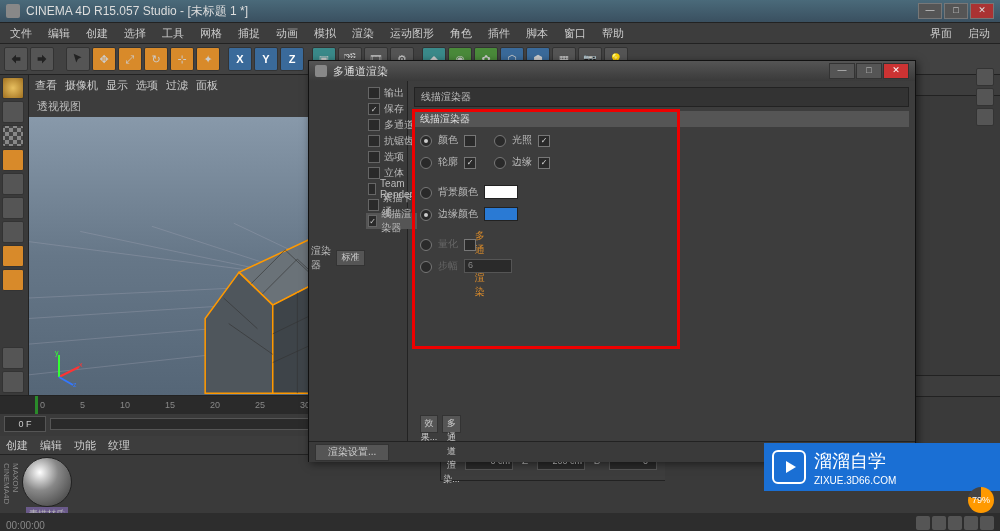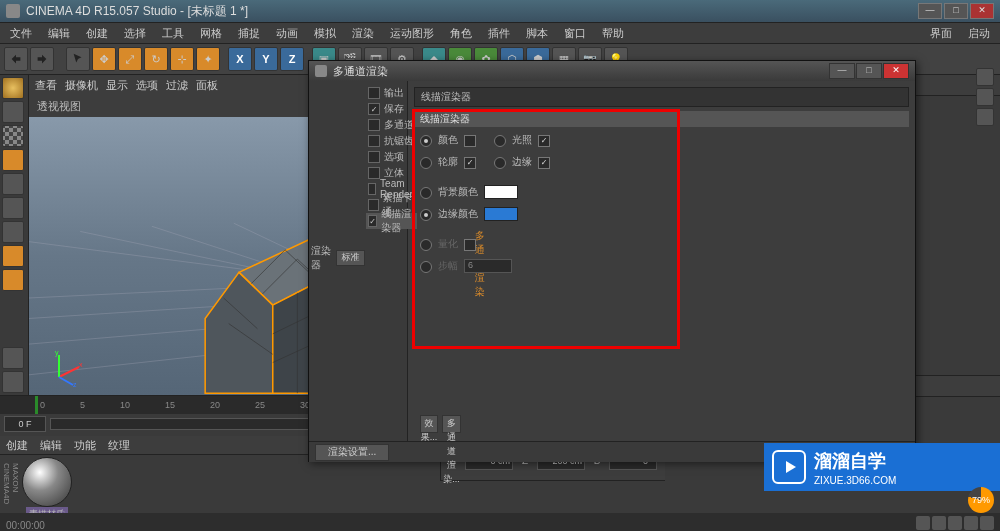--- a/index.html
+++ b/index.html
@@ -86,21 +86,21 @@
 .sw-blue{background:#2a7ad4}
 .sw-white{background:#fff}
 .prop-row.dis{color:#666}
 .num-fld{width:40px;height:12px;background:#2a2a2a;border:1px solid #555;font-size:9px;color:#888;padding:0 3px}
 .dlg-bottom{height:20px;background:#3a3a3a;border-top:1px solid #222;display:flex;align-items:center;padding:0 6px}
 .dlg-bb{height:15px;padding:0 12px;background:#555;border:1px solid #333;font-size:10px;color:#ccc;line-height:13px}
 
 .wmark{position:absolute;right:0;bottom:40px;width:220px;height:48px;background:#1a6fd4;color:#fff;display:flex;align-items:center;padding:0 8px;gap:8px}
 .wmark .ply{width:30px;height:30px;border:2px solid #fff;border-radius:6px;display:flex;align-items:center;justify-content:center}
 .wmark .ply::after{content:"";border-left:10px solid #fff;border-top:6px solid transparent;border-bottom:6px solid transparent;margin-left:3px}
-.wmark .txt1{font-size:18px;font-weight:bold}
+.wmark .txt1{font-size:18px;font-weight:normal}
 .wmark .txt2{font-size:10px;margin-top:2px}
 .prog{position:absolute;right:6px;bottom:18px;width:26px;height:26px;border-radius:50%;background:conic-gradient(#f90 0 79%,#444 0);display:flex;align-items:center;justify-content:center;font-size:9px;color:#fff}
 .tray{position:absolute;right:6px;bottom:0;height:16px;display:flex;gap:2px;align-items:center}
 .tray .ti{width:14px;height:14px;background:#555;border-radius:2px}
 .eyes{position:absolute;right:100px;bottom:74px;display:flex;gap:2px}
 .eye{width:18px;height:14px;background:#222;border-radius:50% 50% 45% 45%}
 .right-small-icons{position:absolute;right:6px;top:68px;width:18px;display:flex;flex-direction:column;gap:2px}
 .rsi{width:16px;height:16px;background:#555;border:1px solid #333;border-radius:2px}
 </style>
 </head>

